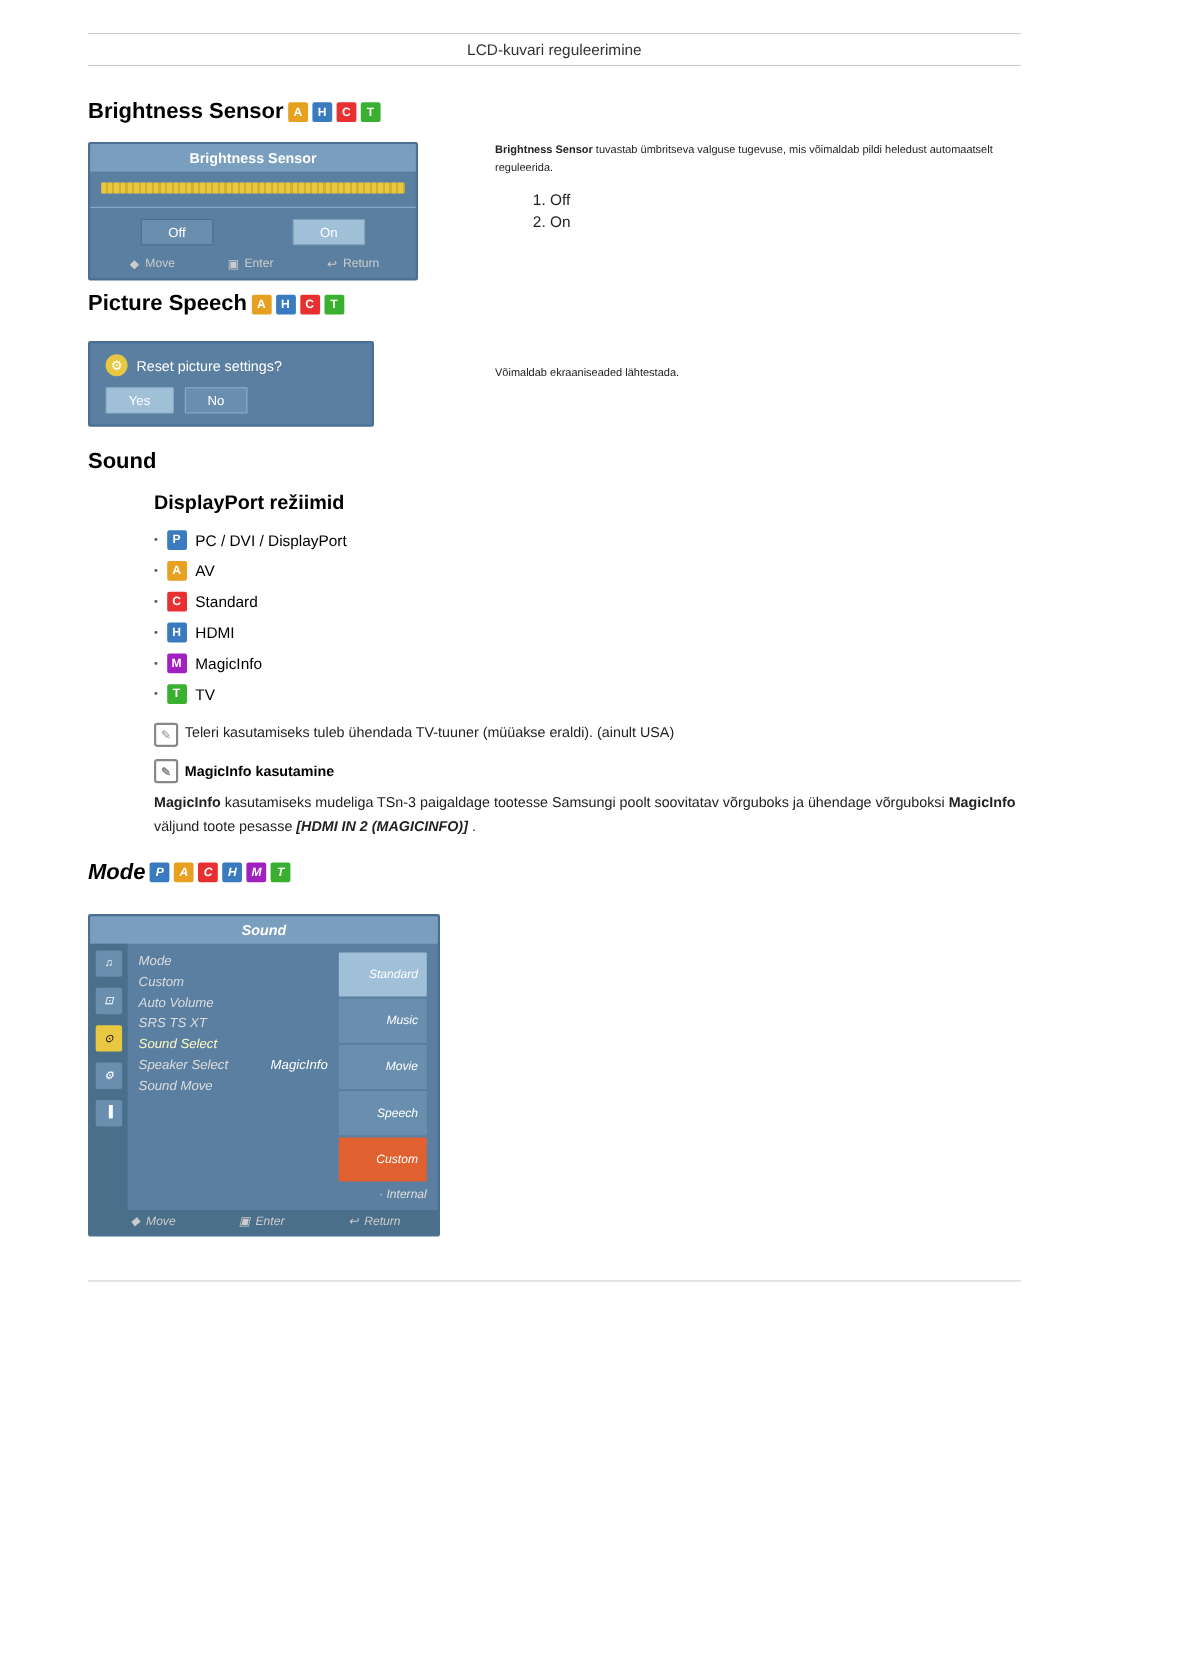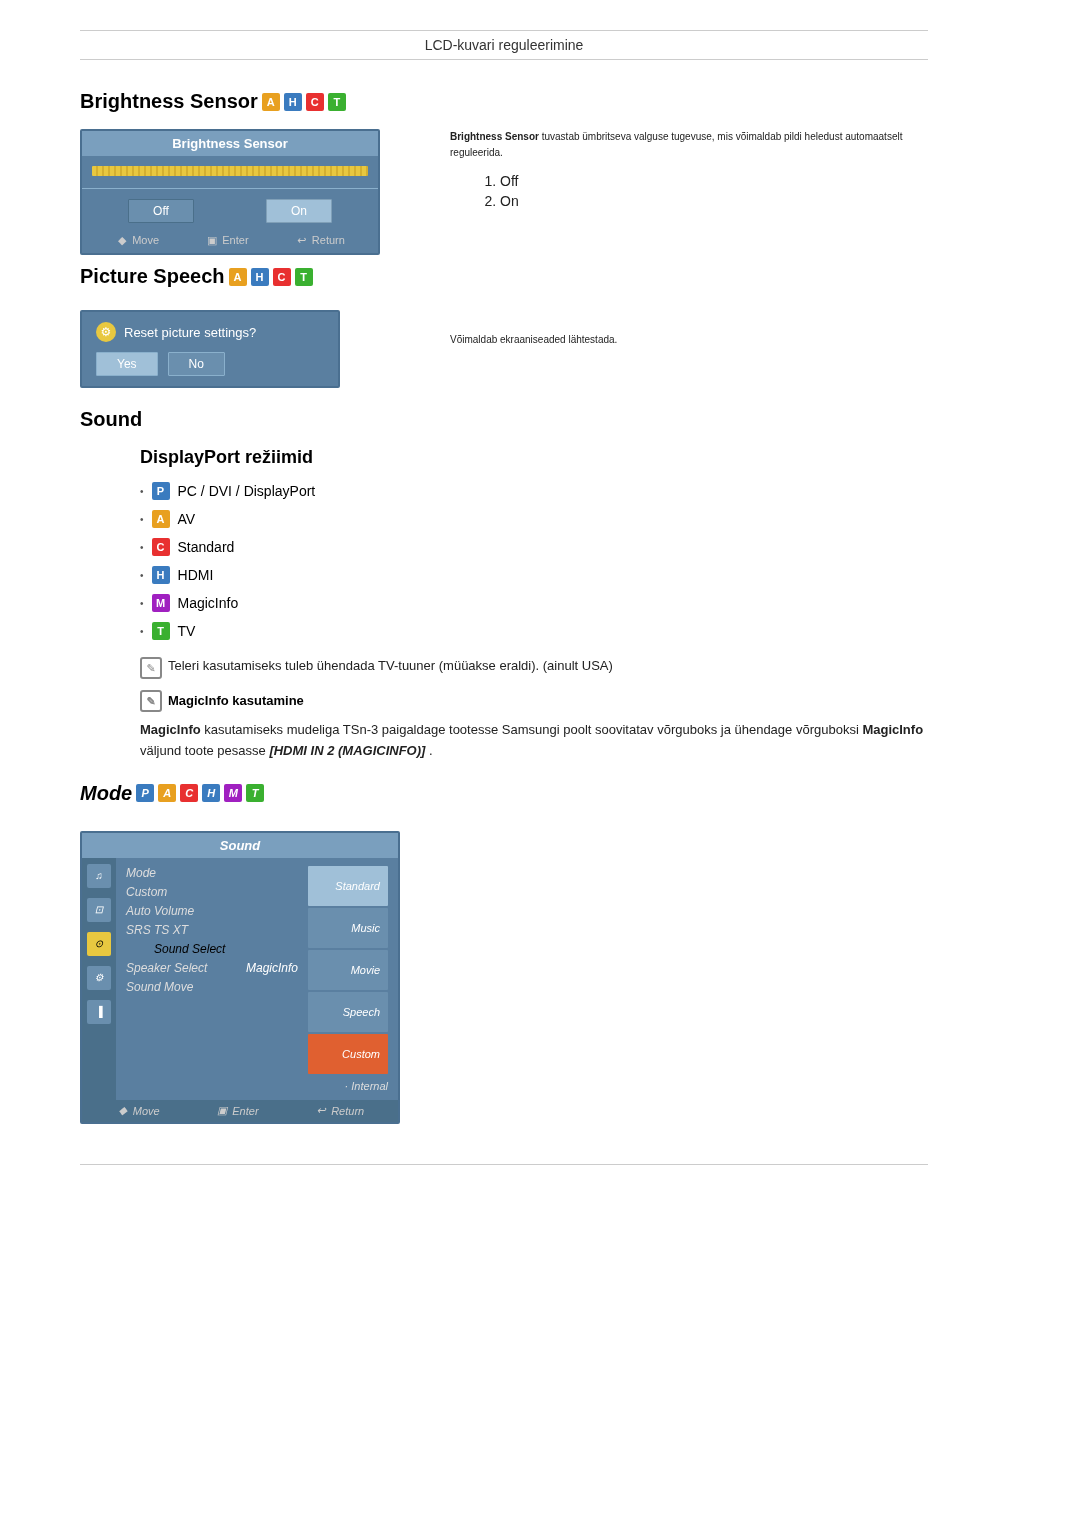--- a/index.html
+++ b/index.html
@@ -603,21 +603,21 @@
                   <div class="sound-menu-row">
                     <span class="sound-menu-row-label">Custom</span>
                   </div>
                   <div class="sound-menu-row">
                     <span class="sound-menu-row-label">Auto Volume</span>
                   </div>
                   <div class="sound-menu-row">
                     <span class="sound-menu-row-label">SRS TS XT</span>
                   </div>
                   <div class="sound-menu-row">
-                    <span class="sound-menu-row-label" style="color:#000000;margin-left:28px;">Sound Select</span>
+                    <span class="sound-menu-row-label" style="color:#fef9c3;">Sound Select</span>
                   </div>
                   <div class="sound-menu-row">
                     <span class="sound-menu-row-label">Speaker Select</span>
                     <span class="sound-menu-row-value">MagicInfo</span>
                   </div>
                   <div class="sound-menu-row">
                     <span class="sound-menu-row-label">Sound Move</span>
                   </div>
                 </div>
                 <div class="sound-menu-options" style="width:80px; margin-top:0;">

